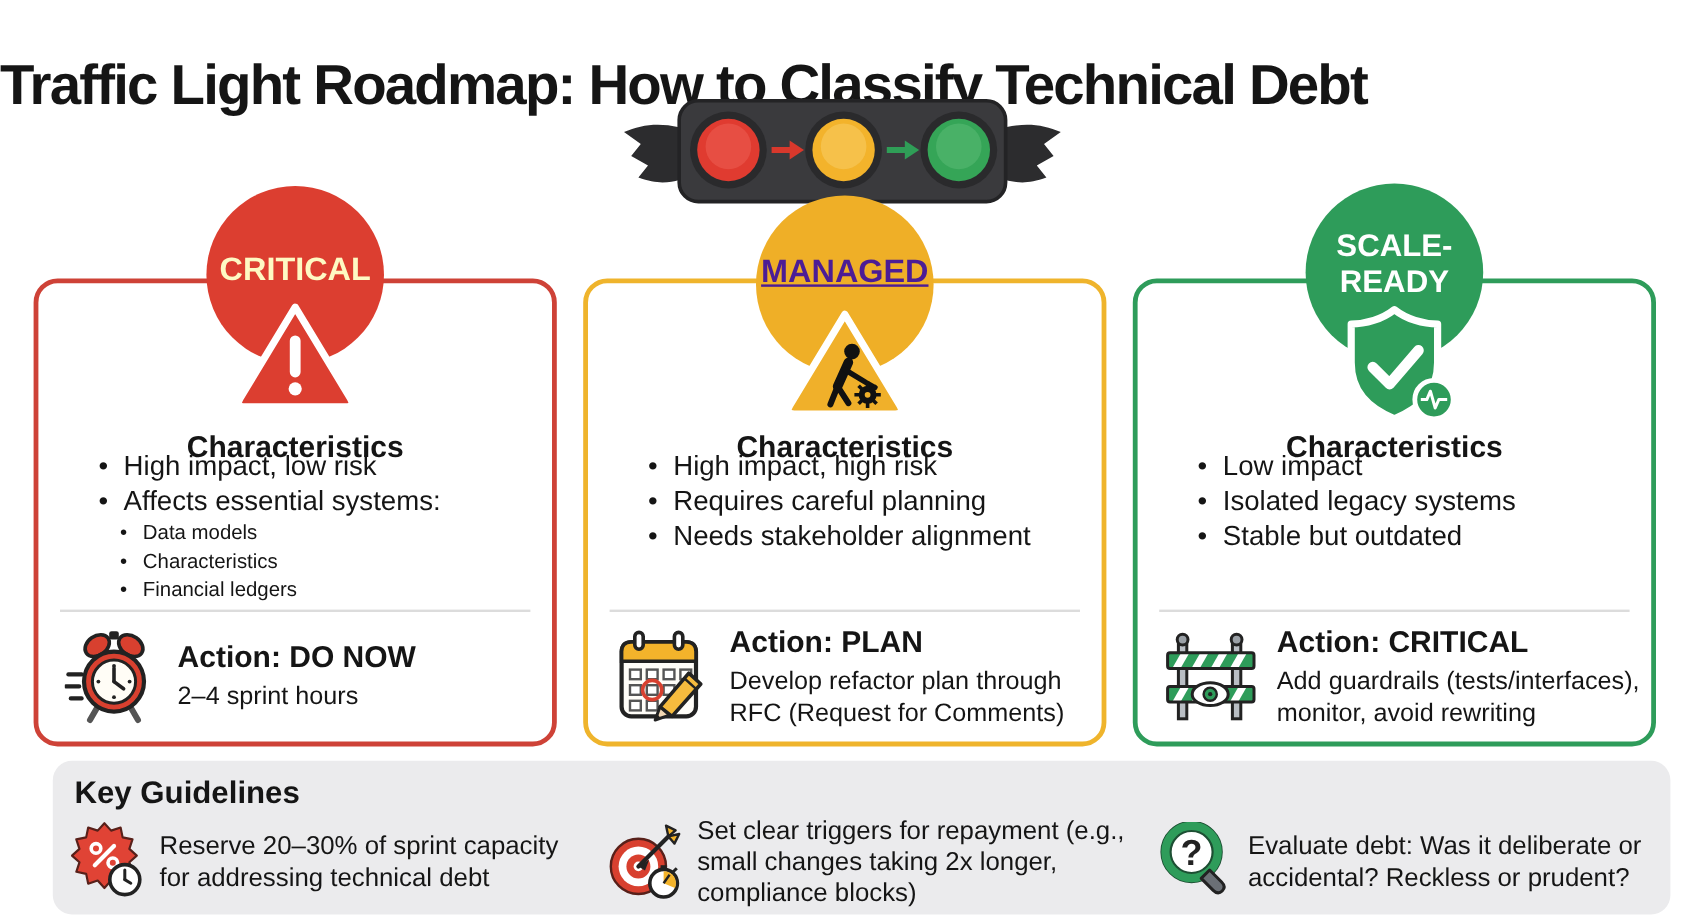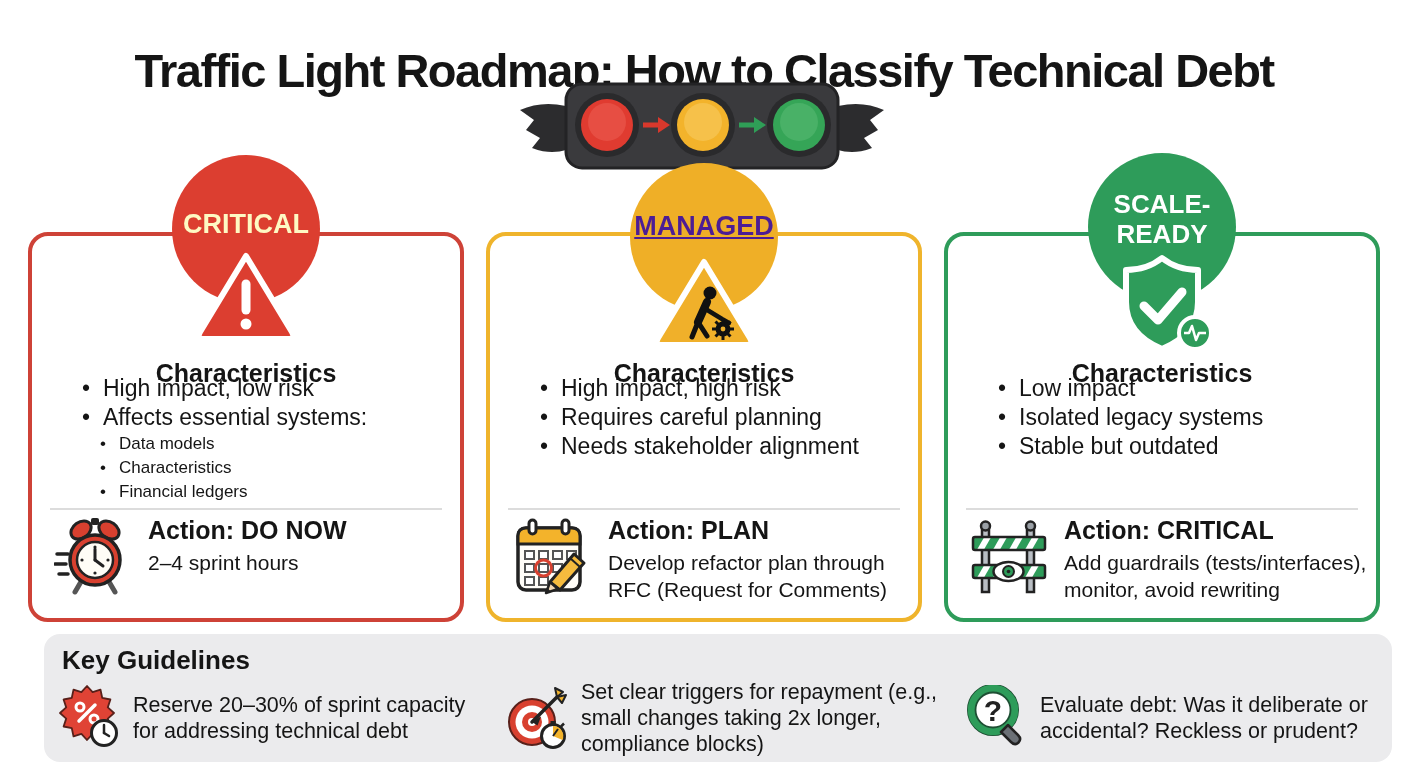--- a/index.html
+++ b/index.html
@@ -1,19 +1,19 @@
 <!DOCTYPE html>
 <html><head>
 <meta charset="utf-8">
 <style>
   html,body{margin:0;padding:0;width:1408px;height:768px;overflow:hidden;
     font-family:"Liberation Sans","DejaVu Sans",sans-serif;background:#fff;color:#151515;}
   .canvas{position:relative;width:1408px;height:768px;background:#fff;}
 
-  .title{position:absolute;top:12px;left:0;width:100%;text-align:center;
+  .title{position:absolute;top:12px;left:0;width:100%;
     font-size:47px;font-weight:bold;letter-spacing:-1.5px;white-space:nowrap;}
 
   .tl{position:absolute;left:504px;top:82px;width:400px;height:92px;}
 
   .col{position:absolute;top:150px;width:436px;height:472px;}
   .col0{left:28px}.col1{left:486px}.col2{left:944px}
   .card{position:absolute;left:0;right:0;top:82px;bottom:0;background:#fff;
     border:4px solid;border-radius:20px;}
   .col0 .card{border-color:#ce4237}
   .col1 .card{border-color:#efb42c}
@@ -32,21 +32,21 @@
   .list-wrap{position:absolute;top:224px;left:52px;right:8px;z-index:4;}
   ul{margin:0;padding:0;list-style:none;}
   .bullets li{font-size:23px;line-height:29px;position:relative;padding-left:23px;}
   .bullets li::before{content:"\2022";position:absolute;left:2px;}
   .subbullets{margin-left:19px;}
   .subbullets li{font-size:17px;line-height:24px;position:relative;padding-left:20px;}
   .subbullets li::before{content:"\2022";position:absolute;left:1px;}
 
   .divider{position:absolute;left:22px;right:22px;top:358px;height:2px;background:#dcdcdc;z-index:4;}
   .action{position:absolute;left:26px;right:4px;top:366px;height:96px;display:flex;
-    gap:16px;z-index:4;}
+    align-items:center;gap:16px;z-index:4;}
   .action .a-icon{flex:none;}
   .a-title{font-size:25px;font-weight:bold;margin-bottom:4px;}
   .a-desc{font-size:21px;line-height:27px;max-width:308px;}
 
   .panel{position:absolute;left:30px;top:634px;width:1348px;height:128px;
     background:#ebebed;border-radius:16px;margin-left:14px;}
   .panel-title{position:absolute;left:18px;top:11px;font-size:26px;font-weight:bold;}
   .gitem{position:absolute;display:flex;align-items:center;gap:12px;}
   .g0{left:15px;top:48px;width:425px;height:72px;}
   .g1{left:461px;top:40px;width:448px;height:88px;}

